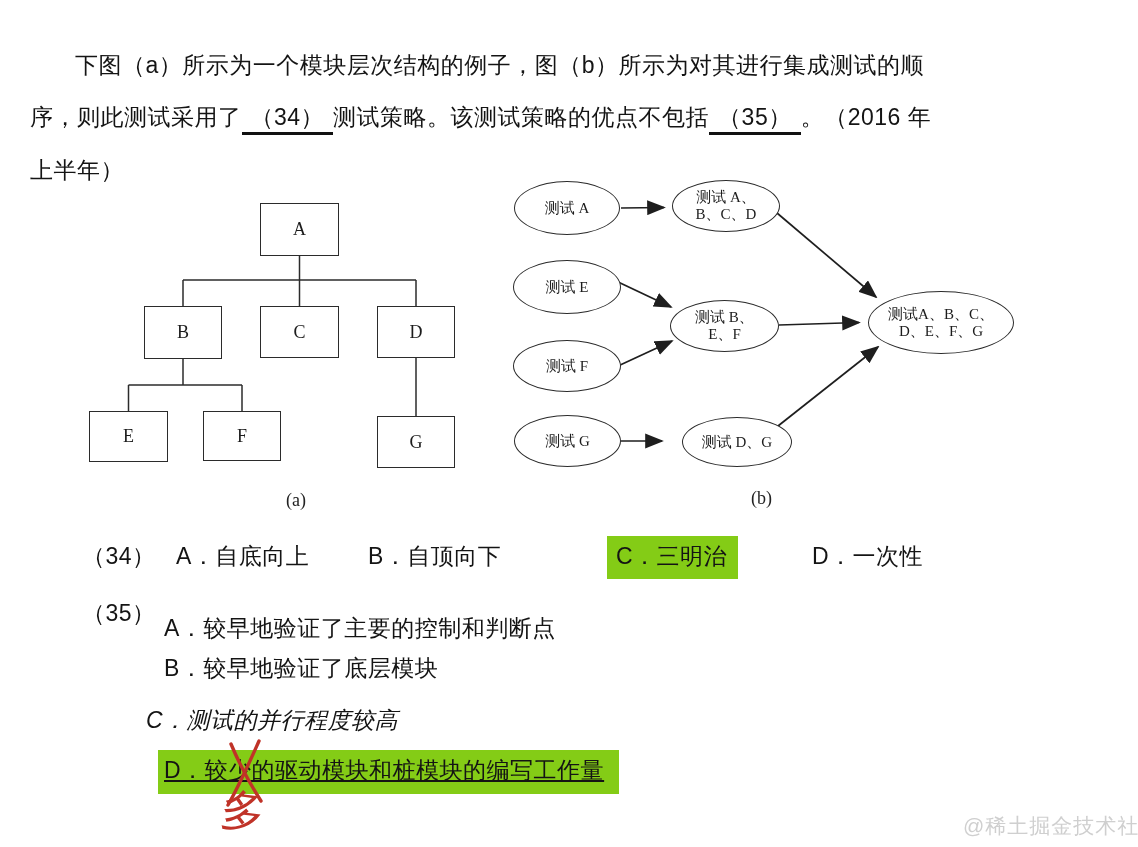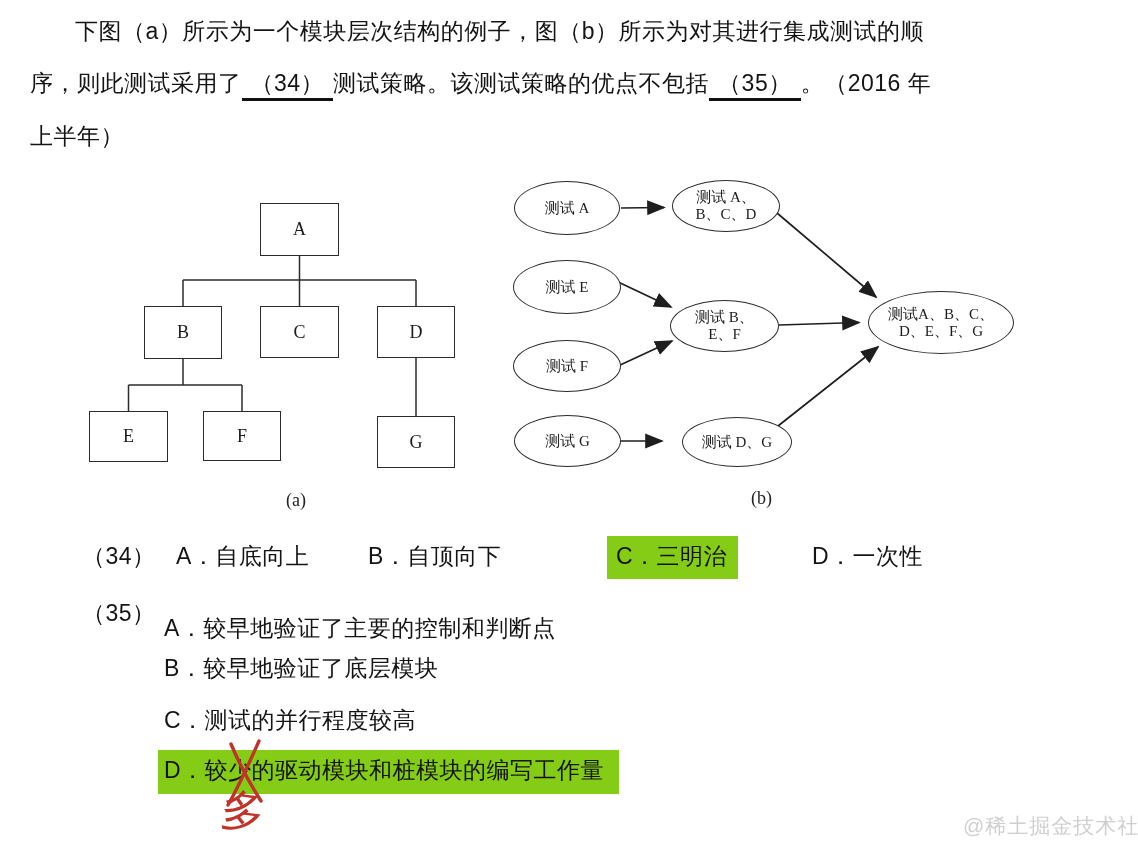--- a/index.html
+++ b/index.html
@@ -4,21 +4,21 @@
 <style>
   * { margin:0; padding:0; box-sizing:border-box; }
   html,body { width:1138px; height:847px; }
   body {
     position:relative; overflow:hidden; background:#ffffff;
     font-family:"Liberation Sans","DejaVu Sans",sans-serif;
     color:#161616;
   }
   .abs { position:absolute; }
   
-  .para { font-size:23px; line-height:30px; color:#141414; letter-spacing:0.5px; white-space:nowrap; z-index:2;}
+  .para { font-size:23px; line-height:30px; color:#141414; letter-spacing:0.5px; white-space:nowrap; z-index:2;margin-top:34px;}
   .blank { border-bottom:3px solid #111; padding:0 9px; display:inline-block; }
   
   .mbox {
     position:absolute; border:1.6px solid #2b2b2b; background:#ffffff;
     display:flex; align-items:center; justify-content:center;
     font-family:"Liberation Serif","DejaVu Serif",serif;
     font-size:18px; color:#1c1c1c; z-index:2;
   }
   
   .ell {
@@ -114,22 +114,22 @@
 
 <div class="optrow" style="left:82px;  top:541px;">（34）</div>
 <div class="optrow" style="left:164px; top:541px;margin-left:12px;">A．自底向上</div>
 <div class="optrow" style="left:368px; top:541px;">B．自顶向下</div>
 <div class="optrow hl hl-c" style="left:607px; top:536px;">C．三明治</div>
 <div class="optrow" style="left:812px; top:541px;">D．一次性</div>
 
 <div class="optrow" style="left:82px;  top:598px;">（35）</div>
 <div class="optrow" style="left:164px; top:613px;">A．较早地验证了主要的控制和判断点</div>
 <div class="optrow" style="left:164px; top:653px;">B．较早地验证了底层模块</div>
-<div class="optrow" style="left:164px; top:705px;">C．测试的并行程度较高</div>
-<div class="optrow hl hl-d" style="left:158px; top:750px;">D．较少的驱动模块和桩模块的编写工作量</div>
+<div class="optrow" style="left:146px; top:705px;font-style:italic;">C．测试的并行程度较高</div>
+<div class="optrow hl hl-d" style="left:158px; top:750px;text-decoration:underline;">D．较少的驱动模块和桩模块的编写工作量</div>
 
 <svg class="layer penlayer" width="1138" height="847">
   <g stroke="#c03328" stroke-width="3.4" fill="none" stroke-linecap="round">
     <path d="M231,744 C239,763 250,784 261,801"></path>
     <path d="M259,741 C250,761 239,786 228,805"></path>
   </g>
 </svg>
 <div class="handwritten">多</div>
 
 <div class="watermark">@稀土掘金技术社区</div>

